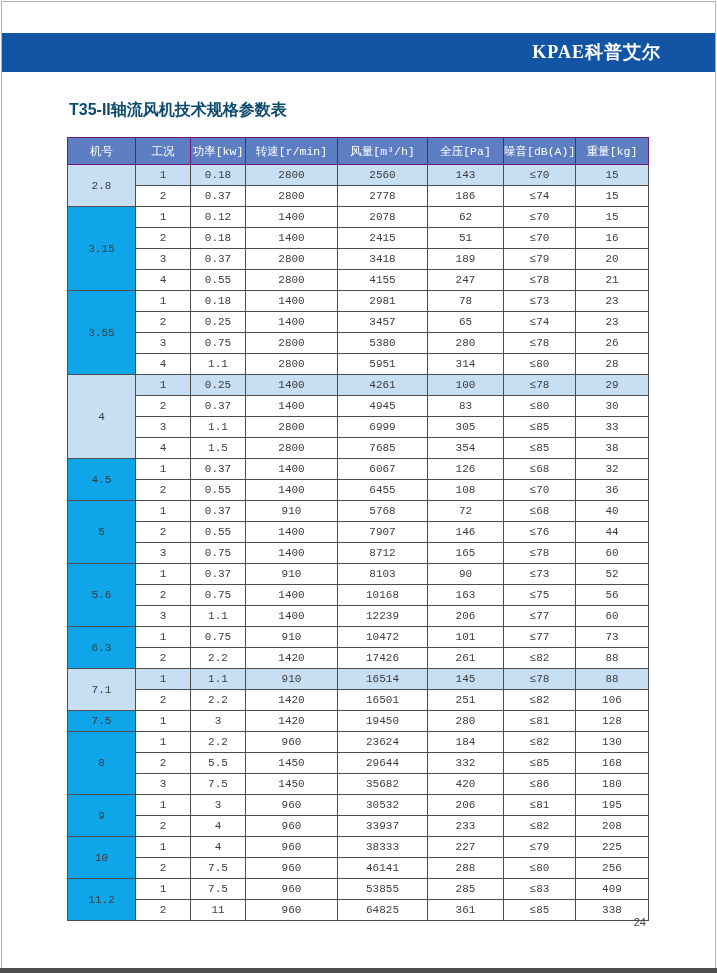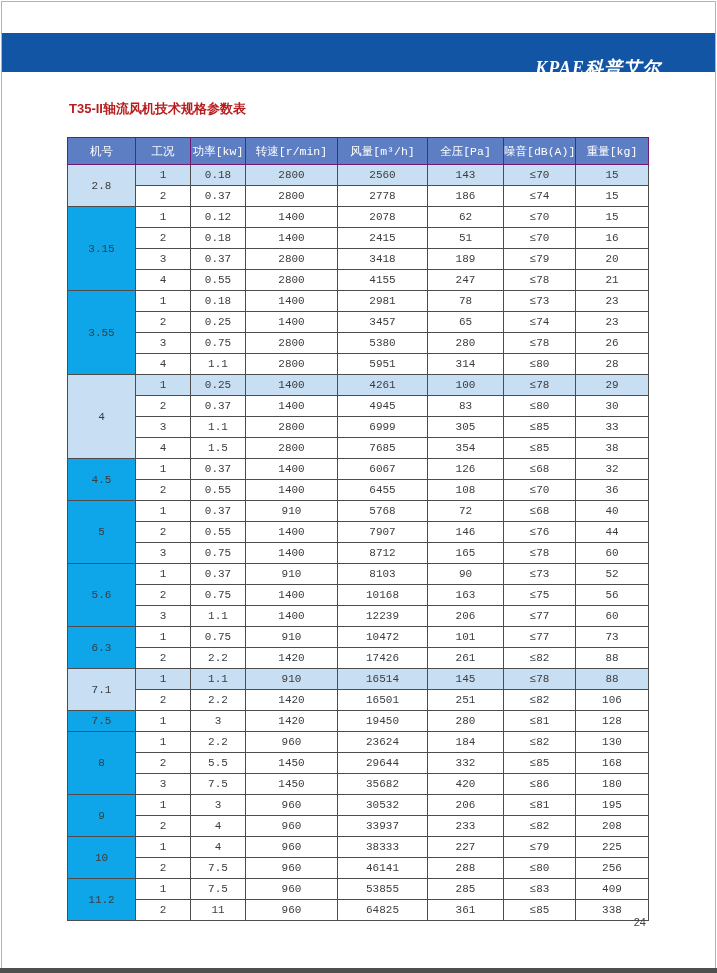--- a/index.html
+++ b/index.html
@@ -24,37 +24,36 @@
     position: absolute;
     top: 33px;
     left: 2px;
     right: 2px;
     height: 39px;
     background: #1355a5;
   }
   .banner-text {
     position: absolute;
     right: 54px;
-    top: 16px;
+    top: 0;
     height: 33px;
     line-height: 39px;
     color: #ffffff;
     font-family: "Liberation Serif", serif;
     font-weight: bold;
     font-size: 18px;
     letter-spacing: 1px;
-    font-style: italic;
   }
   .doc-title {
     position: absolute;
     left: 69px;
     top: 100px;
-    color: #b91c1c;
+    color: #0c4a6e;
     font-weight: bold;
-    font-size: 13px;
+    font-size: 16px;
     font-family: "Liberation Sans", sans-serif;
   }
   table.spec {
     position: absolute;
     left: 67px;
     top: 137px;
     width: 581px;
     border-collapse: collapse;
     table-layout: fixed;
   }

